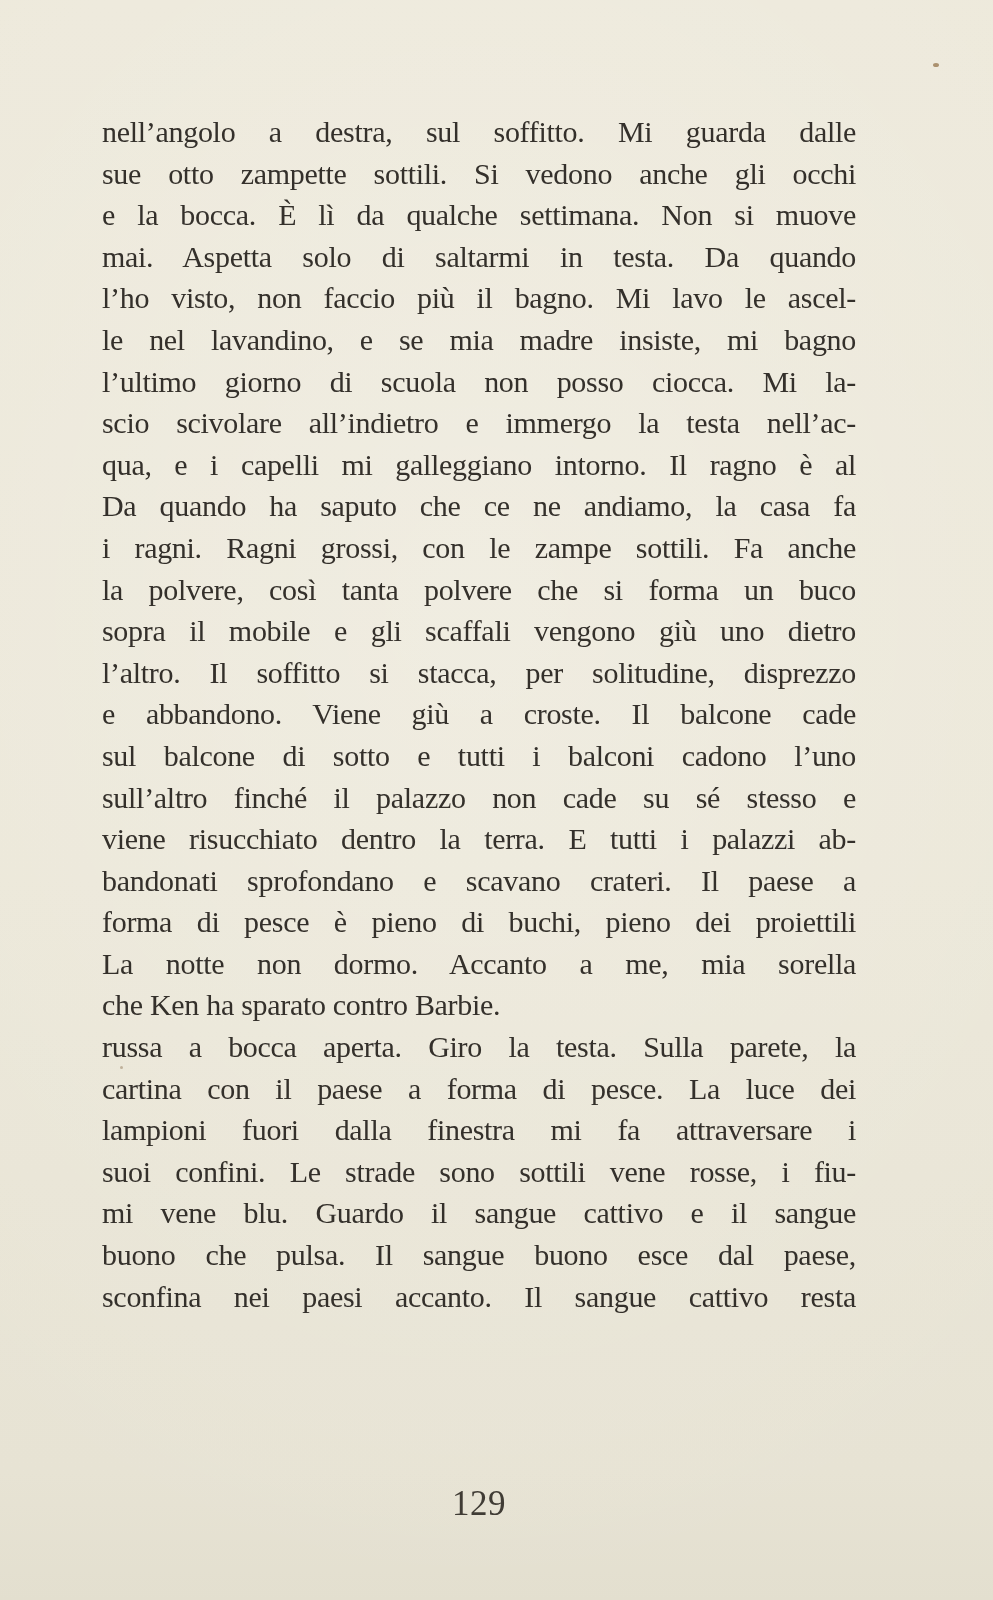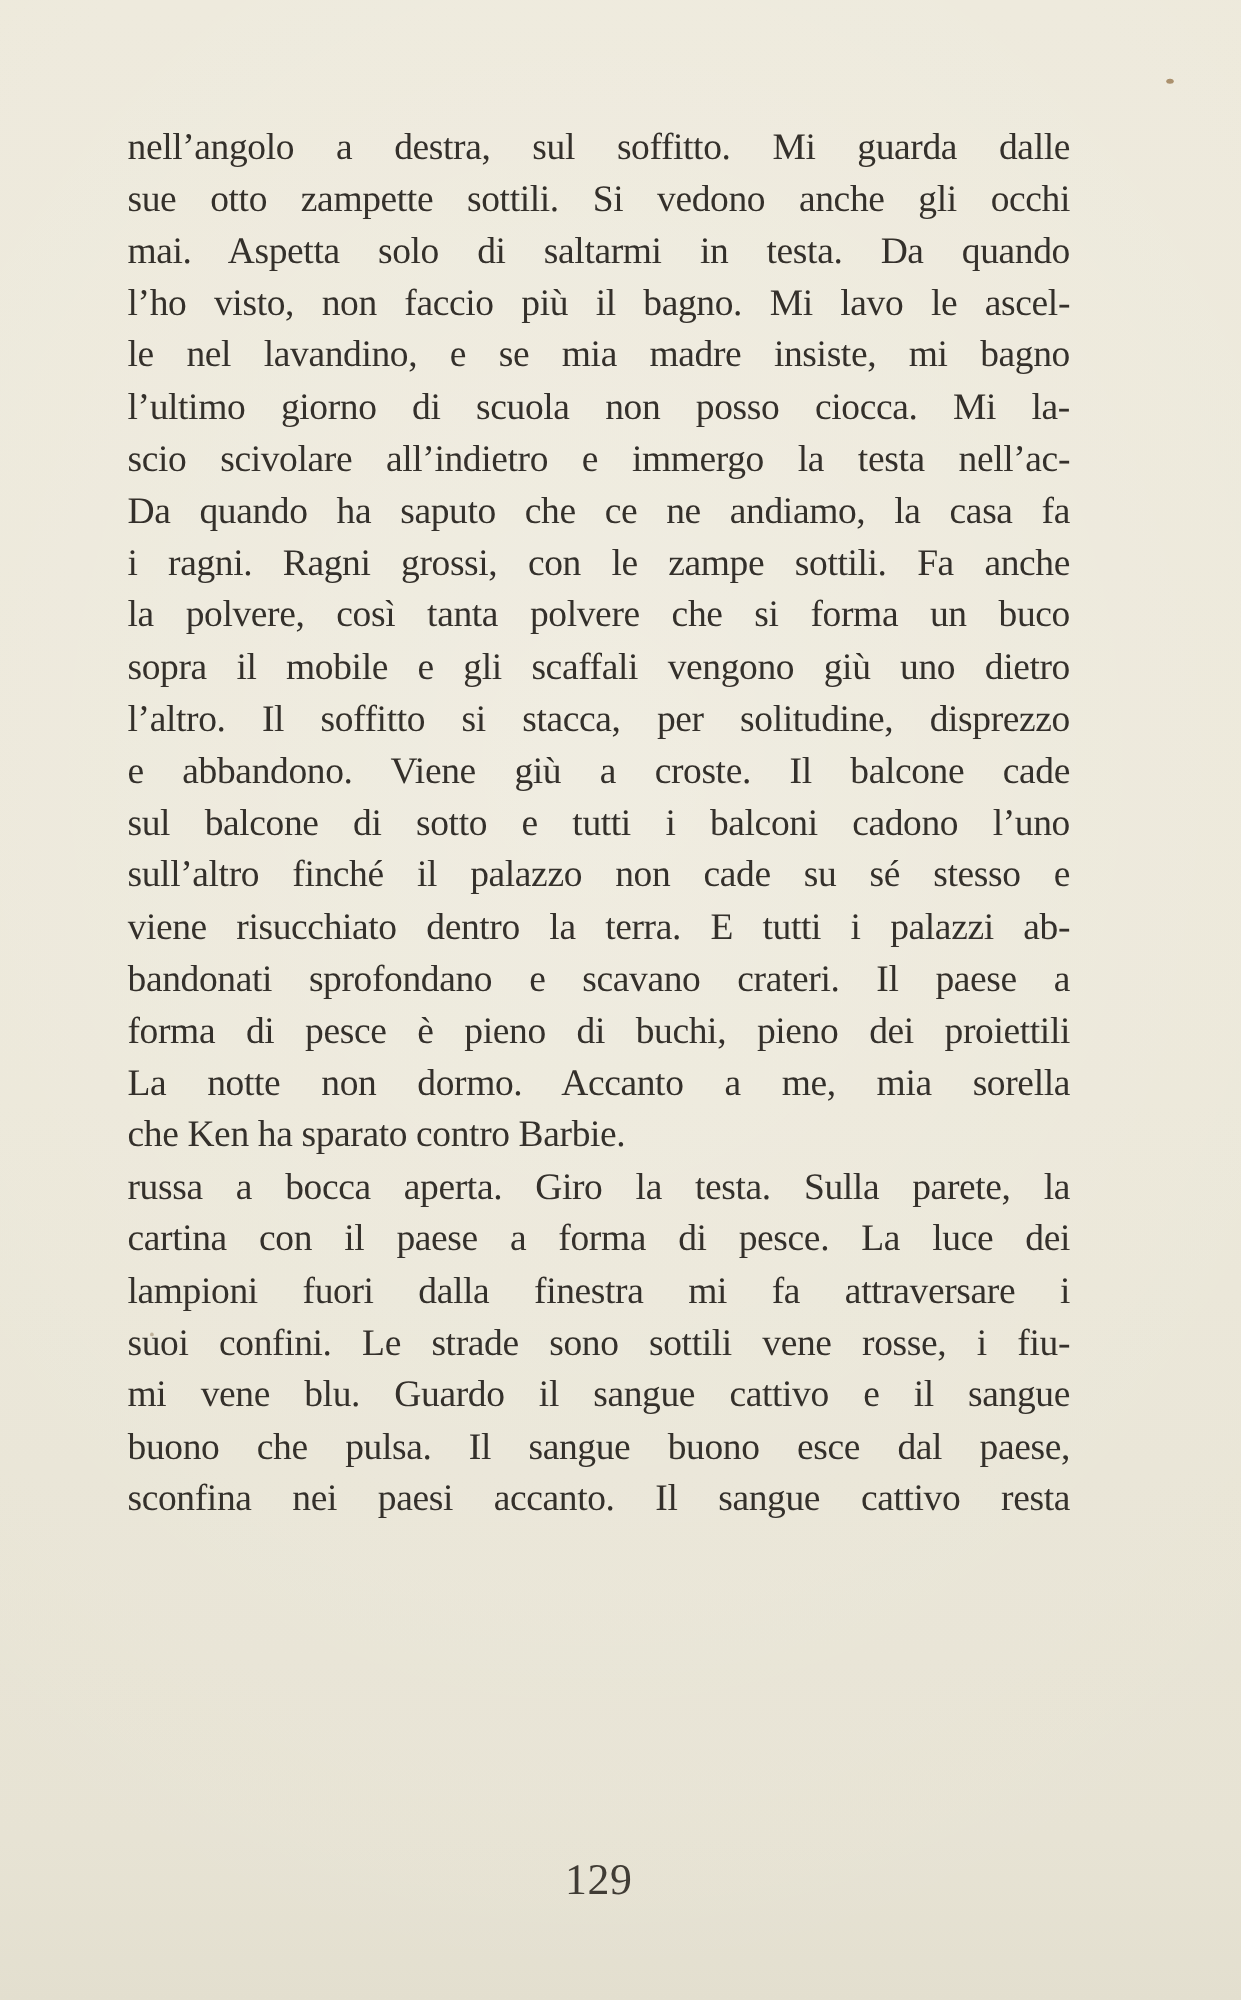--- a/index.html
+++ b/index.html
@@ -16,21 +16,21 @@
     background-image:
       radial-gradient(ellipse 120% 90% at 48% 38%, rgba(255,255,255,0.22), rgba(255,255,255,0) 70%),
       linear-gradient(180deg, #ede9db 0%, #ebe7d8 55%, #e7e3d4 92%, #e3dfcf 100%),
       linear-gradient(90deg, #e8e4d5 0%, #ece8da 6%, #ece8da 95%, #e9e5d6 100%);
     font-family: "Liberation Serif", "DejaVu Serif", serif;
     color: #34302b;
   }
   .text-block {
     position: absolute;
     left: 102px;
-    top: 97px;
+    top: 111px;
     width: 754px;
   }
   .line {
     font-size: 30px;
     line-height: 41.6px;
     height: 41.6px;
     letter-spacing: -0.3px;
     white-space: normal;
     overflow: hidden;
     text-align: justify;
@@ -71,25 +71,27 @@
     opacity: 0.45;
   }
 </style>
 </head>
 <body>
 
 <div class="page">
   <div class="text-block">
     <div class="line">nell’angolo a destra, sul soffitto. Mi guarda dalle</div>
     <div class="line">sue otto zampette sottili. Si vedono anche gli occhi</div>
+    <div class="line">e la bocca. È lì da qualche settimana. Non si muove</div>
     <div class="line">mai. Aspetta solo di saltarmi in testa. Da quando</div>
     <div class="line">l’ho visto, non faccio più il bagno. Mi lavo le ascel-</div>
     <div class="line">le nel lavandino, e se mia madre insiste, mi bagno</div>
     <div class="line">l’ultimo giorno di scuola non posso ciocca. Mi la-</div>
     <div class="line">scio scivolare all’indietro e immergo la testa nell’ac-</div>
+    <div class="line">qua, e i capelli mi galleggiano intorno. Il ragno è al</div>
     <div class="line">Da quando ha saputo che ce ne andiamo, la casa fa</div>
     <div class="line">i ragni. Ragni grossi, con le zampe sottili. Fa anche</div>
     <div class="line">la polvere, così tanta polvere che si forma un buco</div>
     <div class="line">sopra il mobile e gli scaffali vengono giù uno dietro</div>
     <div class="line">l’altro. Il soffitto si stacca, per solitudine, disprezzo</div>
     <div class="line">e abbandono. Viene giù a croste. Il balcone cade</div>
     <div class="line">sul balcone di sotto e tutti i balconi cadono l’uno</div>
     <div class="line">sull’altro finché il palazzo non cade su sé stesso e</div>
     <div class="line">viene risucchiato dentro la terra. E tutti i palazzi ab-</div>
     <div class="line">bandonati sprofondano e scavano crateri. Il paese a</div>

